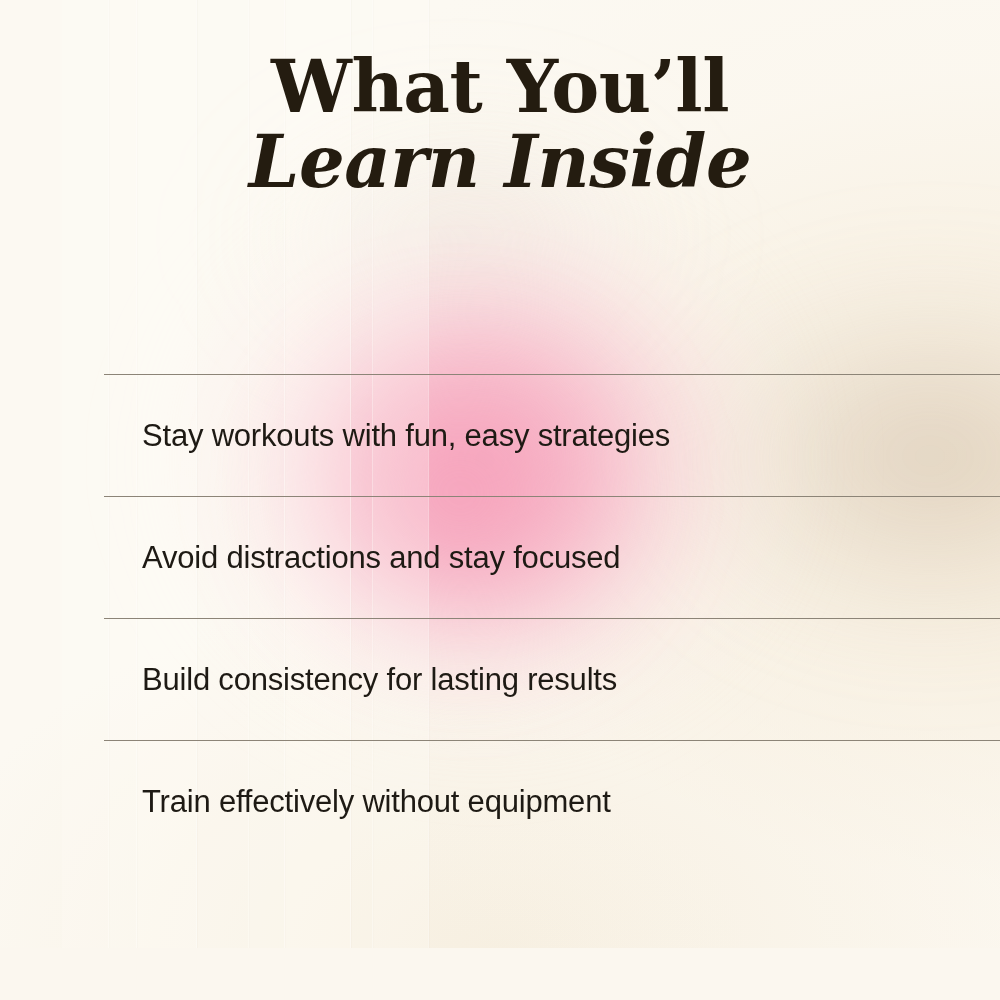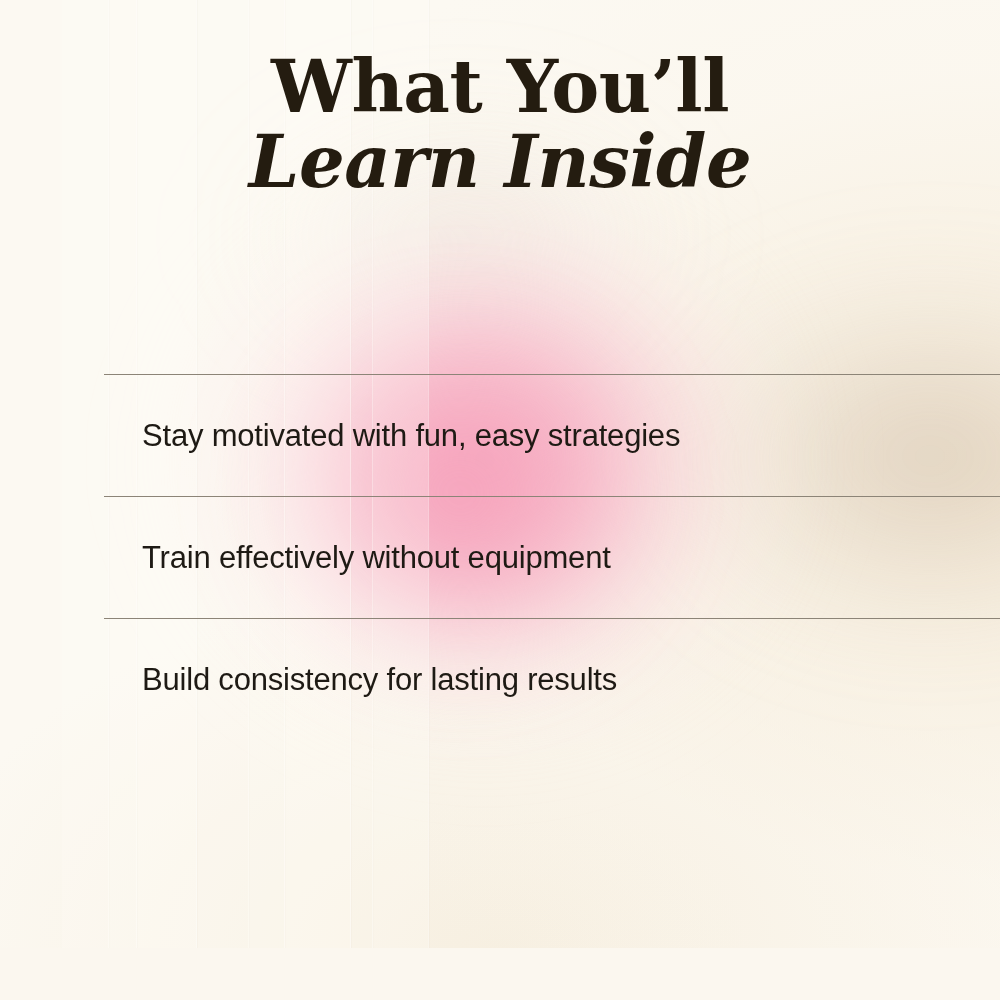--- a/index.html
+++ b/index.html
@@ -167,23 +167,26 @@
       <div class="pane" style="left: 372px; width: 56px; opacity: 0.47;"></div>
     </div>
 
   <div class="title">
     <span class="line line-1">What You’ll</span>
     <span class="line line-2">Learn Inside</span>
   </div>
 
   <div class="list" id="list">
     <div class="item">
-      <div class="item-text">Stay motivated with fun, easy strategies</div>
+      <div class="item-text">Stay workouts with fun, easy strategies</div>
+    </div>
+    <div class="item">
+      <div class="item-text">Avoid distractions and stay focused</div>
+    </div>
+    <div class="item">
+      <div class="item-text">Build consistency for lasting results</div>
     </div>
     <div class="item">
       <div class="item-text">Train effectively without equipment</div>
-    </div>
-    <div class="item">
-      <div class="item-text">Build consistency for lasting results</div>
     </div>
   </div>
 
 </div>
 
 </body></html>

